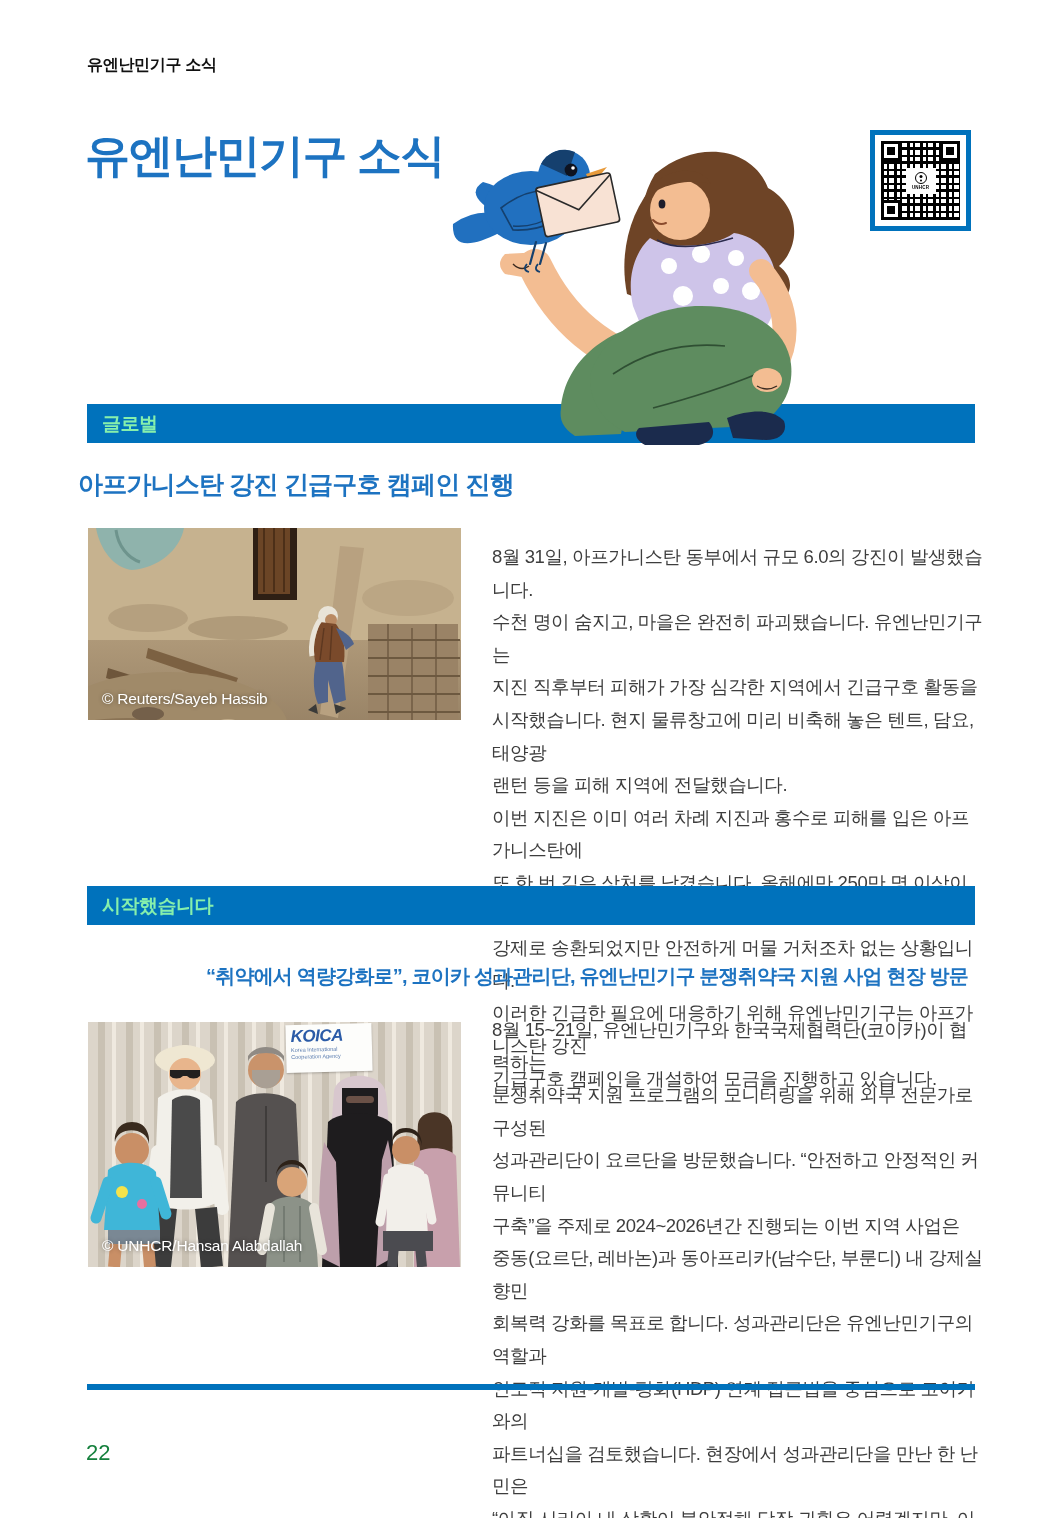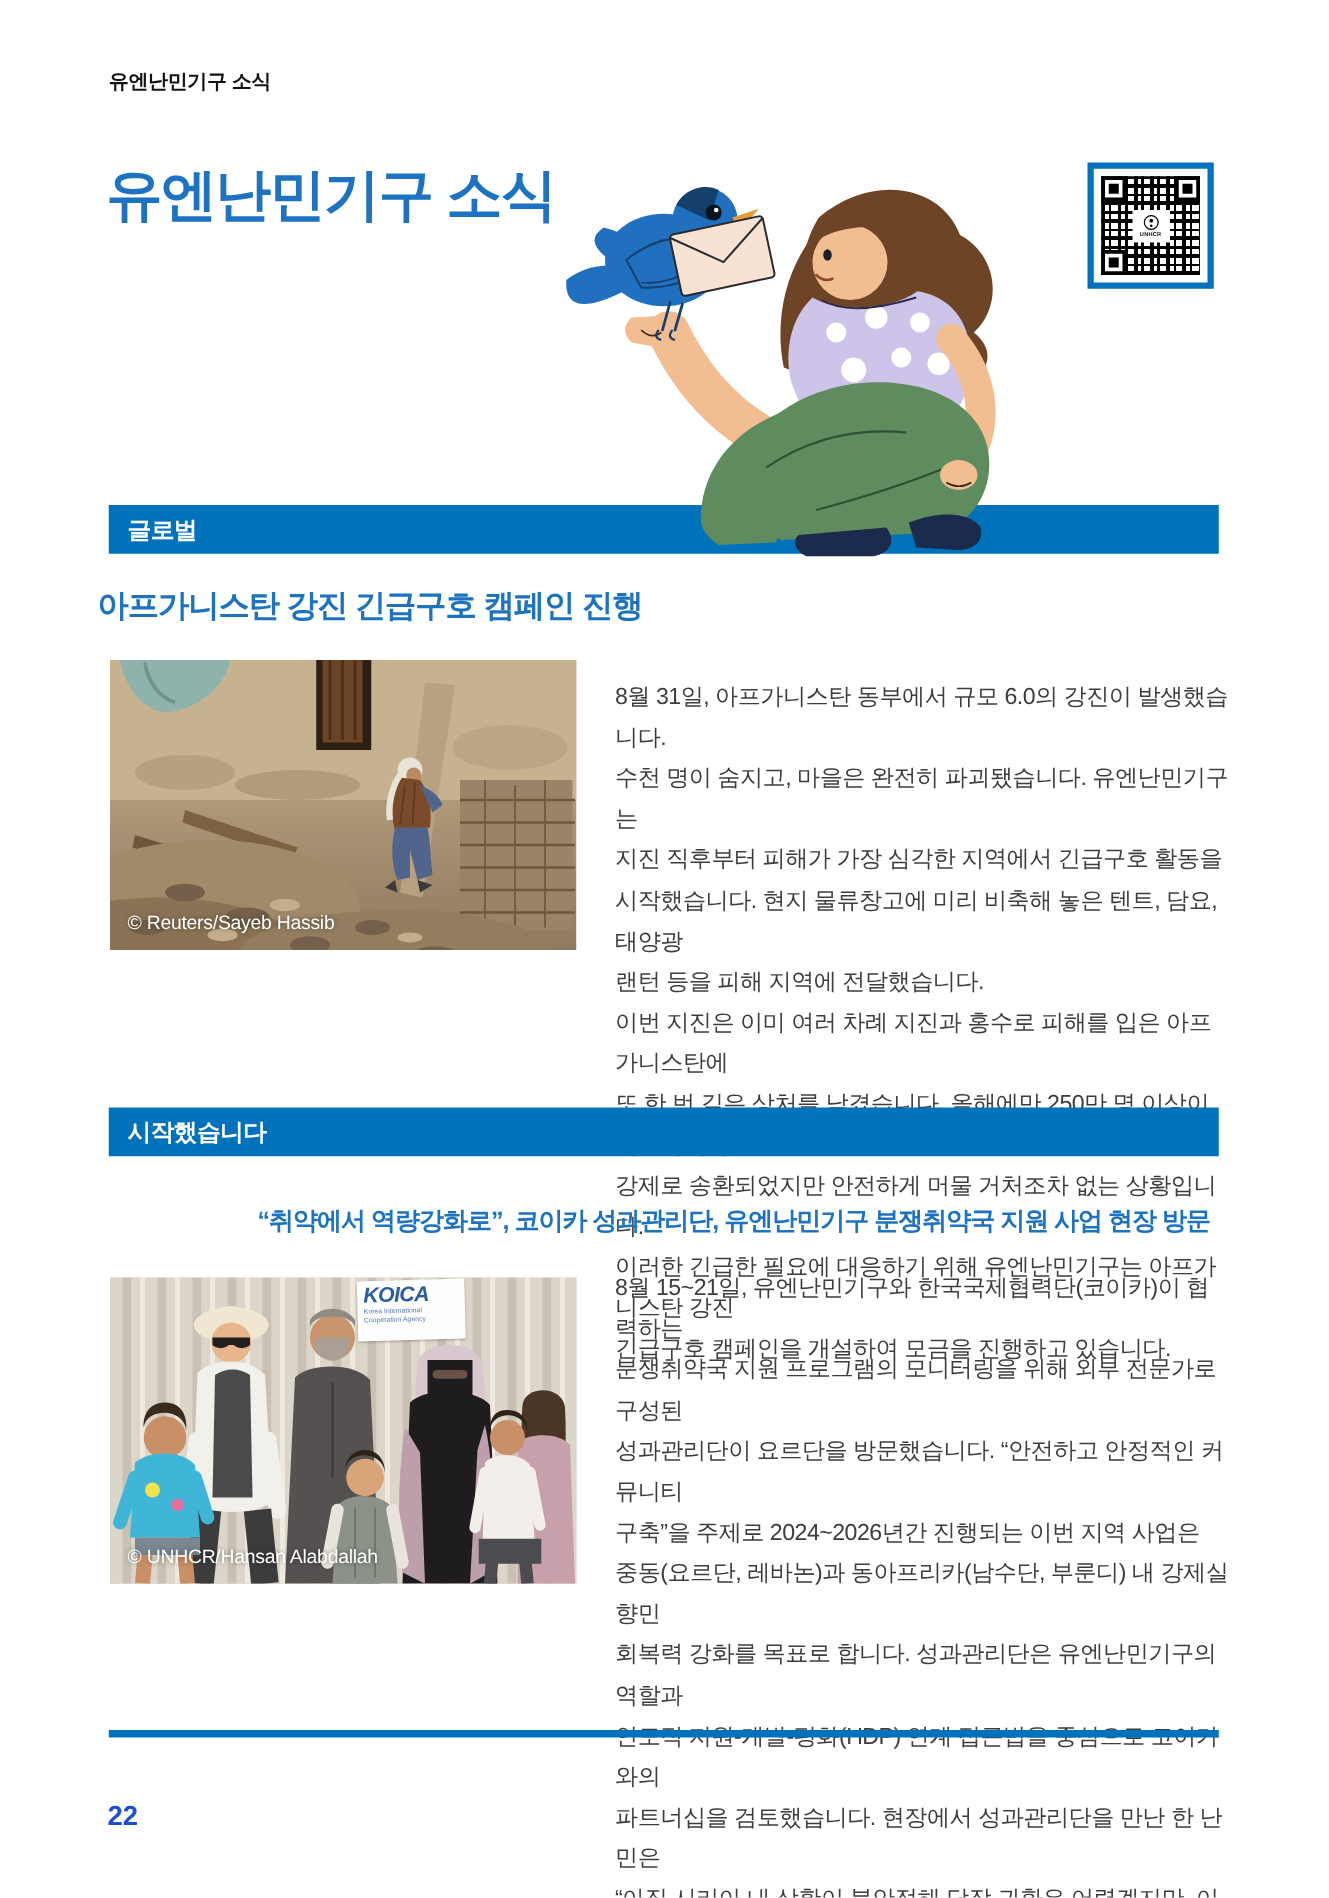--- a/index.html
+++ b/index.html
@@ -43,60 +43,60 @@
   .qr-emblem{width:12px;height:12px;border:1.5px solid #000;border-radius:50%;position:relative;}
   .qr-emblem::after{content:"";position:absolute;left:50%;top:2px;transform:translateX(-50%);
     width:3px;height:3px;background:#000;border-radius:50%;box-shadow:0 4px 0 -0.5px #000;}
   .qr-logo-text{font-size:4.5px;font-weight:700;color:#000;letter-spacing:0.2px;}
   .qr-caption{margin-top:10px;font-size:15px;color:#222;line-height:25px;letter-spacing:-0.4px;}
 
   
   .banner{
     left:87px;width:888px;height:39px;background:var(--brand-blue);
     display:flex;align-items:center;padding-left:15px;
-    color:#ffffff;font-size:19px;font-weight:700;letter-spacing:-0.5px;
+    color:#86efac;font-size:19px;font-weight:700;letter-spacing:-0.5px;
   }
   .banner-1{top:404px;z-index:1;}
   .banner-2{top:886px;}
 
   .article-heading{
     left:78px;color:var(--heading-blue);font-weight:800;letter-spacing:-0.8px;text-align:right;
   }
   .heading-1{top:468px;font-size:25px;}
   .heading-2{top:963px;font-size:20px;width:890px;}
 
   .body-text{
     left:492px;width:492px;font-size:18.5px;line-height:32.6px;
     color:var(--body-text);white-space:pre-line;letter-spacing:-0.4px;
   }
   .body-1{top:541px;}
   .body-2{top:1014px;}
 
   .photo{left:88px;width:373px;overflow:hidden;background:#9c8a6e;}
-  .photo-1{top:528px;height:232px;}
+  .photo-1{top:528px;height:192px;}
   .photo-2{top:1022px;height:245px;background:#d8d1c6;}
   .photo svg{display:block;}
   .photo-credit{
     position:absolute;left:14px;bottom:12px;color:#fff;font-size:15.5px;
     text-shadow:0 0 4px rgba(0,0,0,0.45);letter-spacing:-0.2px;
   }
 
   
   .koica-sign{
     position:absolute;left:198px;top:2px;width:86px;height:48px;background:#fdfdfb;
     transform:rotate(-1.5deg);box-shadow:0 1px 2px rgba(0,0,0,0.25);
     padding:3px 5px;display:flex;flex-direction:column;align-items:flex-start;
   }
   .koica-title{font-size:17px;font-weight:800;color:#2B5BA7;letter-spacing:-0.5px;line-height:17px;font-style:italic;}
   .koica-sub{font-size:5.5px;color:#5b7db0;line-height:7px;margin-top:2px;}
 
   .illustration{left:443px;top:136px;width:362px;height:322px;z-index:2;}
 
   .divider{left:87px;top:1384px;width:888px;height:6px;background:var(--brand-blue);}
-  .page-number{left:86px;top:1440px;font-size:22px;font-weight:700;color:#1d4ed8;}
+  .page-number{left:86px;top:1440px;font-size:22px;font-weight:400;color:#15803d;}
 </style>
 </head>
 <body>
 
 <div class="abs kicker">유엔난민기구 소식</div>
 <div class="abs page-title">유엔난민기구 소식</div>
 
 <div class="abs qr-wrap">
   <div class="qr-box">
     <div class="qr-noise">

